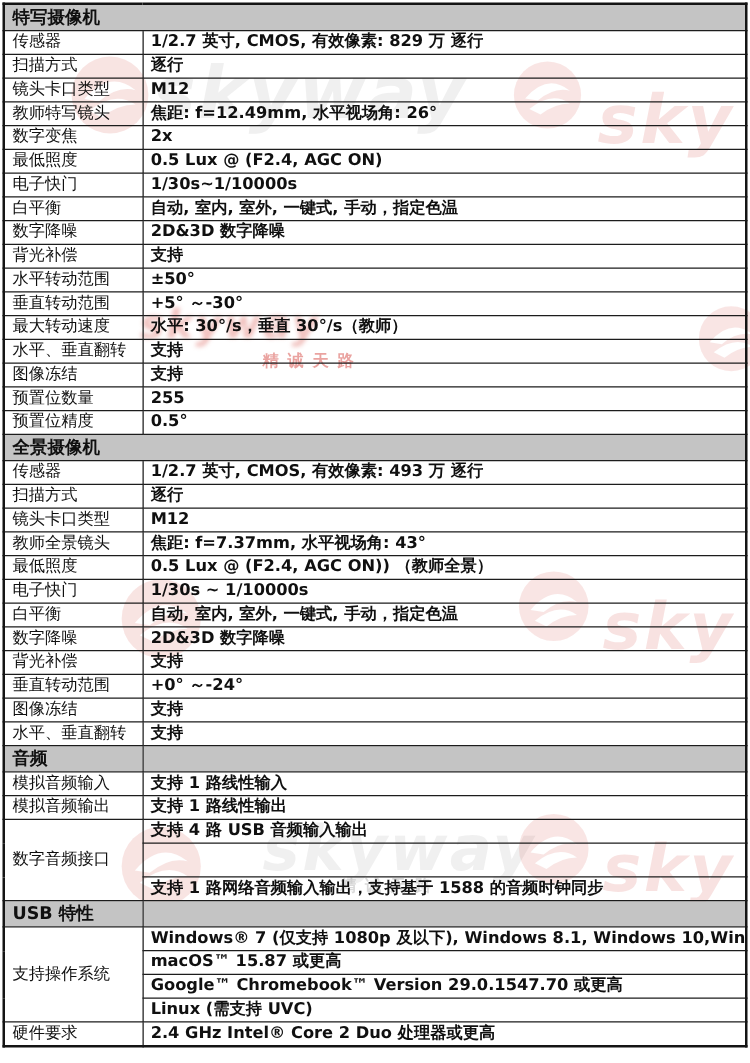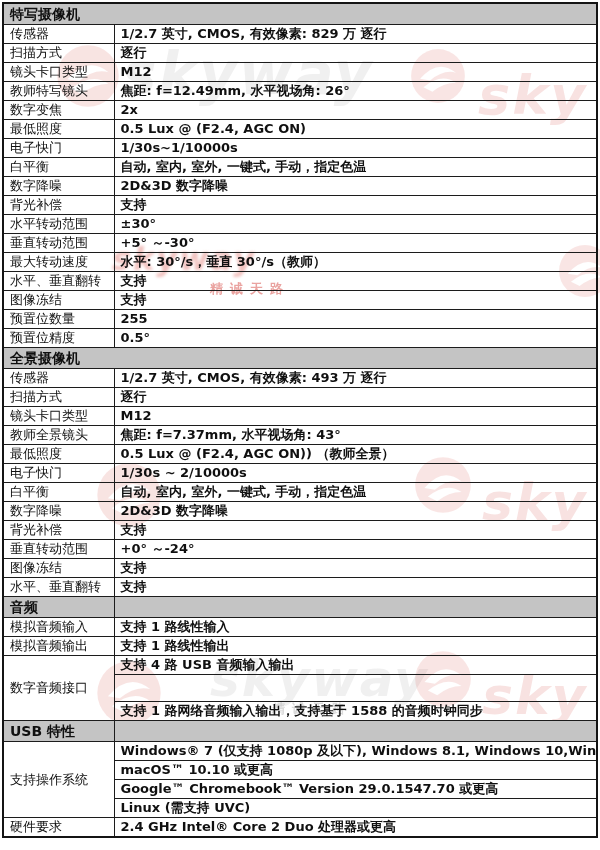--- a/index.html
+++ b/index.html
@@ -162,21 +162,21 @@
   <tr>
         <td class="lbl">数字降噪</td>
         <td class="val">2D&amp;3D 数字降噪</td>
       </tr>
   <tr>
         <td class="lbl">背光补偿</td>
         <td class="val">支持</td>
       </tr>
   <tr>
         <td class="lbl">水平转动范围</td>
-        <td class="val">±30°</td>
+        <td class="val">±50°</td>
       </tr>
   <tr>
         <td class="lbl">垂直转动范围</td>
         <td class="val">+5° ～-30°</td>
       </tr>
   <tr>
         <td class="lbl">最大转动速度</td>
         <td class="val">水平: 30°/s，垂直 30°/s（教师）</td>
       </tr>
   <tr>
@@ -214,21 +214,21 @@
   <tr>
         <td class="lbl">教师全景镜头</td>
         <td class="val">焦距: f=7.37mm, 水平视场角: 43°</td>
       </tr>
   <tr>
         <td class="lbl">最低照度</td>
         <td class="val">0.5 Lux @ (F2.4, AGC ON)) （教师全景）</td>
       </tr>
   <tr>
         <td class="lbl">电子快门</td>
-        <td class="val">1/30s ~ 2/10000s</td>
+        <td class="val">1/30s ~ 1/10000s</td>
       </tr>
   <tr>
         <td class="lbl">白平衡</td>
         <td class="val">自动, 室内, 室外, 一键式, 手动，指定色温</td>
       </tr>
   <tr>
         <td class="lbl">数字降噪</td>
         <td class="val">2D&amp;3D 数字降噪</td>
       </tr>
   <tr>
@@ -273,21 +273,21 @@
 
   <tr class="sec">
         <td class="lbl">USB 特性</td>
         <td></td>
       </tr>
   <tr>
         <td class="lbl" rowspan="4">支持操作系统</td>
         <td class="val">Windows® 7 (仅支持 1080p 及以下), Windows 8.1, Windows 10,Windows 11 或更高</td>
       </tr>
   <tr>
-        <td class="val">macOS™ 10.10 或更高</td>
+        <td class="val">macOS™ 15.87 或更高</td>
       </tr>
   <tr>
         <td class="val">Google™ Chromebook™ Version 29.0.1547.70 或更高</td>
       </tr>
   <tr>
         <td class="val">Linux (需支持 UVC)</td>
       </tr>
   <tr>
         <td class="lbl">硬件要求</td>
         <td class="val">2.4 GHz Intel® Core 2 Duo 处理器或更高</td>

